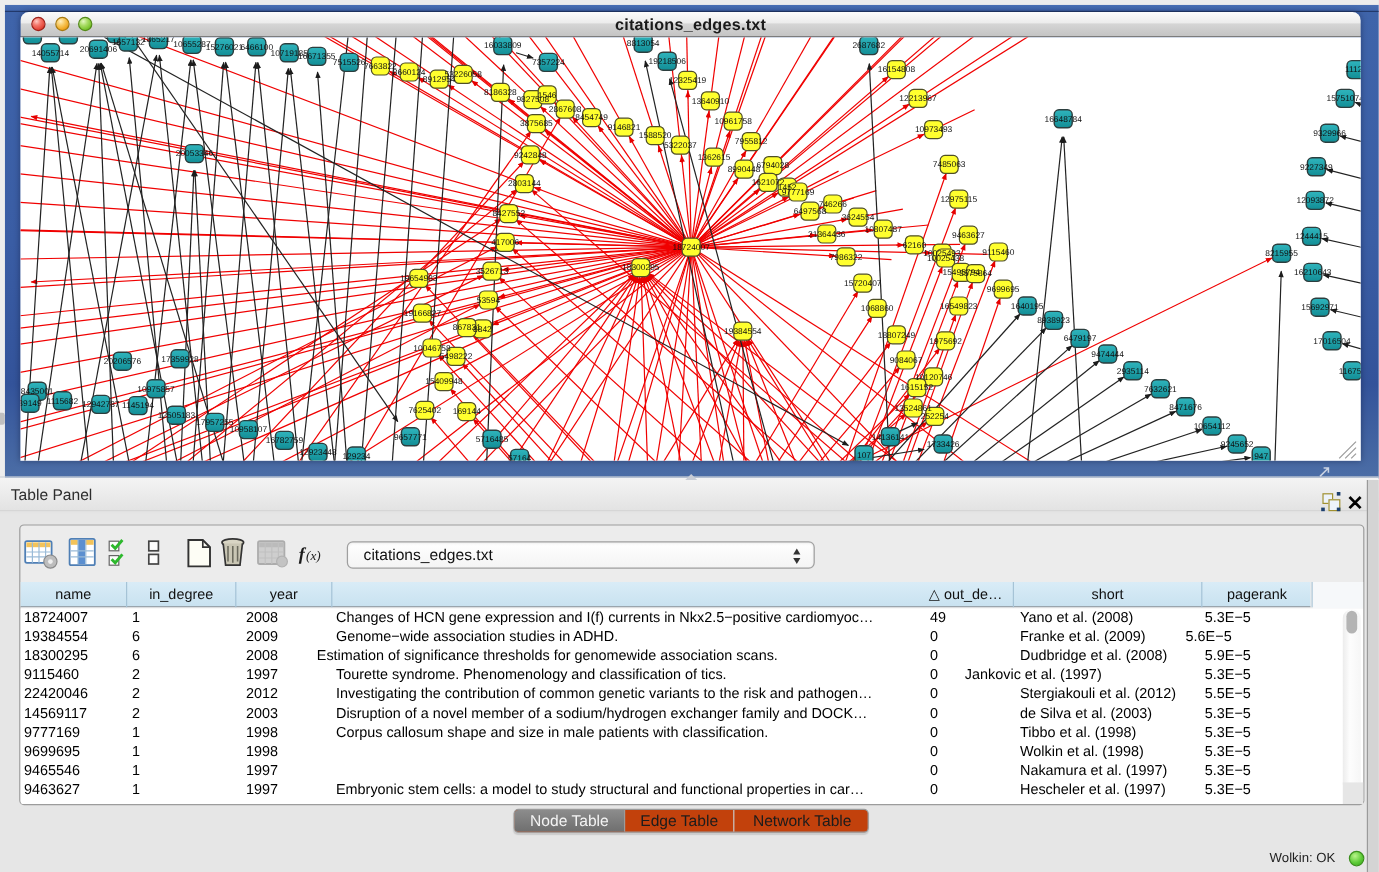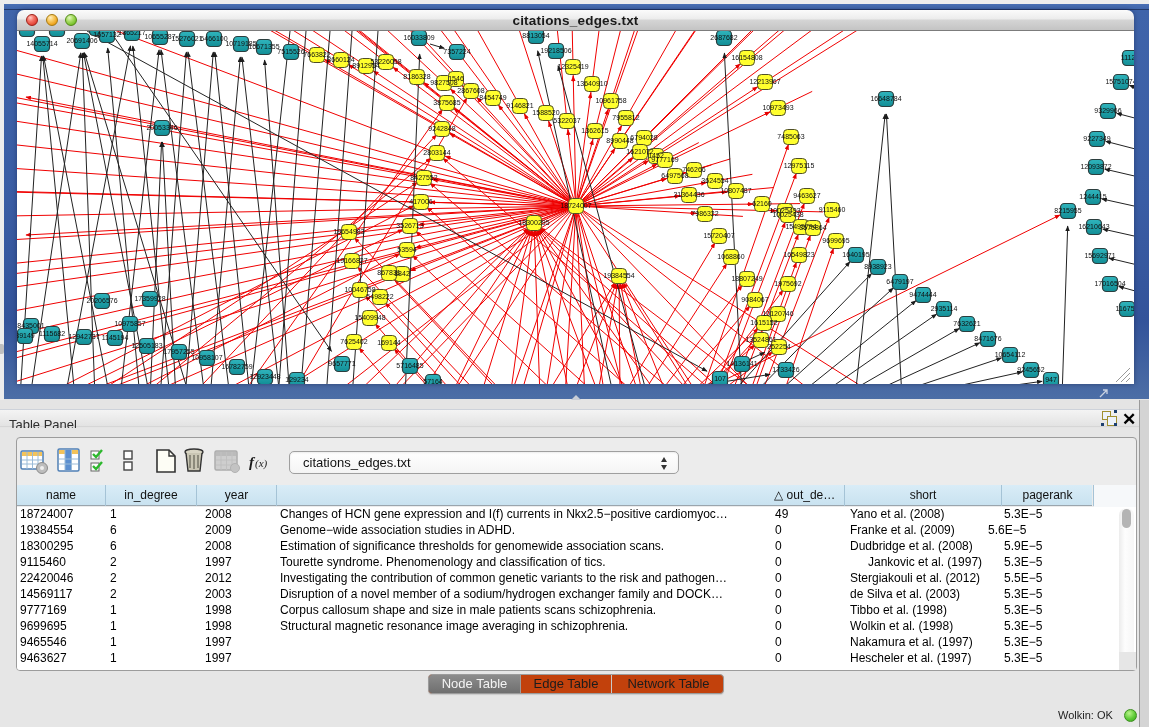--- a/index.html
+++ b/index.html
@@ -10,21 +10,21 @@
 #tstrip{position:absolute;left:0;top:0;width:1149px;height:4px;background:#ededed}
 #win{position:absolute;left:17px;top:10px;width:1117px;height:374px;border-radius:7px 7px 0 0;box-shadow:0 0 5px rgba(0,0,25,.35)}
 #titlebar{position:absolute;left:0;top:0;width:1117px;height:21px;border-radius:7px 7px 0 0;background:linear-gradient(180deg,#fbfbfb 0,#ececec 45%,#d5d5d5 50%,#c4c4c4 100%);border-bottom:1px solid #7c7c7c}
 #title{position:absolute;width:100%;text-align:center;top:3px;font-size:13.5px;font-weight:bold;color:#1a1a1a;letter-spacing:.2px}
 .tl{position:absolute;top:4px;width:12px;height:12px;border-radius:50%}
 #tl1{left:9px;background:radial-gradient(circle at 35% 28%,#ffc9c2 0,#f4766a 35%,#e4473a 70%,#b8281e 100%);border:1px solid #9e2018}
 #tl2{left:29px;background:radial-gradient(circle at 35% 28%,#ffeebe 0,#f8ca62 35%,#efa51f 70%,#c67d12 100%);border:1px solid #a77a10}
 #tl3{left:48px;background:radial-gradient(circle at 35% 28%,#e2f8c0 0,#abdd68 35%,#7cc530 70%,#55951b 100%);border:1px solid #538a18}
 #canvas{position:absolute;left:0;top:21px;width:1117px;height:353px;background:#fff;overflow:hidden}
 
-#tpbar{position:absolute;left:0;top:409px;width:1149px;height:18px;background:linear-gradient(180deg,#f4f4f4,#e3e3e3);border-top:1px solid #cdd2da;border-bottom:1px solid #d6d6d6}
+#tpbar{position:absolute;left:0;top:397px;width:1149px;height:29px;background:linear-gradient(180deg,#f4f4f4,#e3e3e3);border-top:1px solid #cdd2da;border-bottom:1px solid #d6d6d6}
 #tpbar span{position:absolute;left:9px;top:7px;font-size:13px;color:#2d2d2d}
 #splitarrow{position:absolute;left:571px;top:395px;width:0;height:0;border-left:5px solid transparent;border-right:5px solid transparent;border-bottom:5px solid #c8cdd6}
 #paneback{position:absolute;left:0;top:428px;width:1149px;height:299px;background:#e6e6e6}
 #righte{position:absolute;left:1139px;top:400px;width:1px;height:327px;background:#9a9a9a}
 #rstrip{position:absolute;left:1140px;top:400px;width:9px;height:327px;background:#d4d4d4}
 
 #flico{position:absolute;left:1101px;top:410px;width:17px;height:17px}
 #flico .sq{position:absolute;border:1.5px solid #a09030;background:#edf3fb}
 #flico .d{position:absolute;width:3px;height:3px;background:#1c3f6e}
 #closex{position:absolute;left:1122px;top:409px;width:16px;height:16px;font-size:17px;font-weight:bold;color:#000}
@@ -692,32 +692,32 @@
         <span style="left:205px">2009</span>
         <span style="left:280px">Genome−wide association studies in ADHD.</span>
         <span style="left:775px">0</span>
         <span style="left:850px">Franke et al. (2009)</span>
         <span style="left:988px">5.6E−5</span>
       </div>
       <div class="trow" style="top:538px">
 <span style="left:20px">18300295</span>
         <span style="left:110px">6</span>
         <span style="left:205px">2008</span>
-        <span style="left:280px">Estimation of significance thresholds for genomewide association scans.</span>
+        <span style="left:264px">Estimation of significance thresholds for genomewide association scans.</span>
         <span style="left:775px">0</span>
         <span style="left:850px">Dudbridge et al. (2008)</span>
         <span style="left:1004px">5.9E−5</span>
       </div>
       <div class="trow" style="top:554px">
 <span style="left:20px">9115460</span>
         <span style="left:110px">2</span>
         <span style="left:205px">1997</span>
         <span style="left:280px">Tourette syndrome. Phenomenology and classification of tics.</span>
         <span style="left:775px">0</span>
-        <span style="left:868px">Jankovic et al. (1997)</span>
+        <span style="left:804px">Jankovic et al. (1997)</span>
         <span style="left:1004px">5.3E−5</span>
       </div>
       <div class="trow" style="top:570px">
 <span style="left:20px">22420046</span>
         <span style="left:110px">2</span>
         <span style="left:205px">2012</span>
         <span style="left:280px">Investigating the contribution of common genetic variants to the risk and pathogen…</span>
         <span style="left:775px">0</span>
         <span style="left:850px">Stergiakouli et al. (2012)</span>
         <span style="left:1004px">5.5E−5</span>
@@ -728,46 +728,46 @@
         <span style="left:205px">2003</span>
         <span style="left:280px">Disruption of a novel member of a sodium/hydrogen exchanger family and DOCK…</span>
         <span style="left:775px">0</span>
         <span style="left:850px">de Silva et al. (2003)</span>
         <span style="left:1004px">5.3E−5</span>
       </div>
       <div class="trow" style="top:602px">
 <span style="left:20px">9777169</span>
         <span style="left:110px">1</span>
         <span style="left:205px">1998</span>
-        <span style="left:280px">Corpus callosum shape and size in male patients scans schizophrenia.</span>
+        <span style="left:280px">Corpus callosum shape and size in male patients with classification.</span>
         <span style="left:775px">0</span>
         <span style="left:850px">Tibbo et al. (1998)</span>
         <span style="left:1004px">5.3E−5</span>
       </div>
       <div class="trow" style="top:618px">
 <span style="left:20px">9699695</span>
         <span style="left:110px">1</span>
         <span style="left:205px">1998</span>
-        <span style="left:280px">Structural magnetic resonance image averaging in schizophrenia.</span>
         <span style="left:775px">0</span>
         <span style="left:850px">Wolkin et al. (1998)</span>
         <span style="left:1004px">5.3E−5</span>
       </div>
       <div class="trow" style="top:634px">
 <span style="left:20px">9465546</span>
         <span style="left:110px">1</span>
         <span style="left:205px">1997</span>
         <span style="left:775px">0</span>
         <span style="left:850px">Nakamura et al. (1997)</span>
         <span style="left:1004px">5.3E−5</span>
       </div>
       <div class="trow" style="top:650px">
 <span style="left:20px">9463627</span>
         <span style="left:110px">1</span>
         <span style="left:205px">1997</span>
+        <span style="left:280px">Embryonic stem cells: a model to study structural and functional properties in car…</span>
         <span style="left:775px">0</span>
         <span style="left:850px">Hescheler et al. (1997)</span>
         <span style="left:1004px">5.3E−5</span>
       </div>
  </div>
  <div id="sbtrack"></div>
     <div id="sbthumb"></div>
     <div style="position:absolute;left:1119px;top:652px;width:17px;height:18px;background:#e6e6e6"></div>
     <svg style="position:absolute;left:1098px;top:389px" width="12" height="10">
       <path d="M2 8 L9 1 M5 1 h4 v4" stroke="#c9d2e2" stroke-width="1.3" fill="none"></path>

